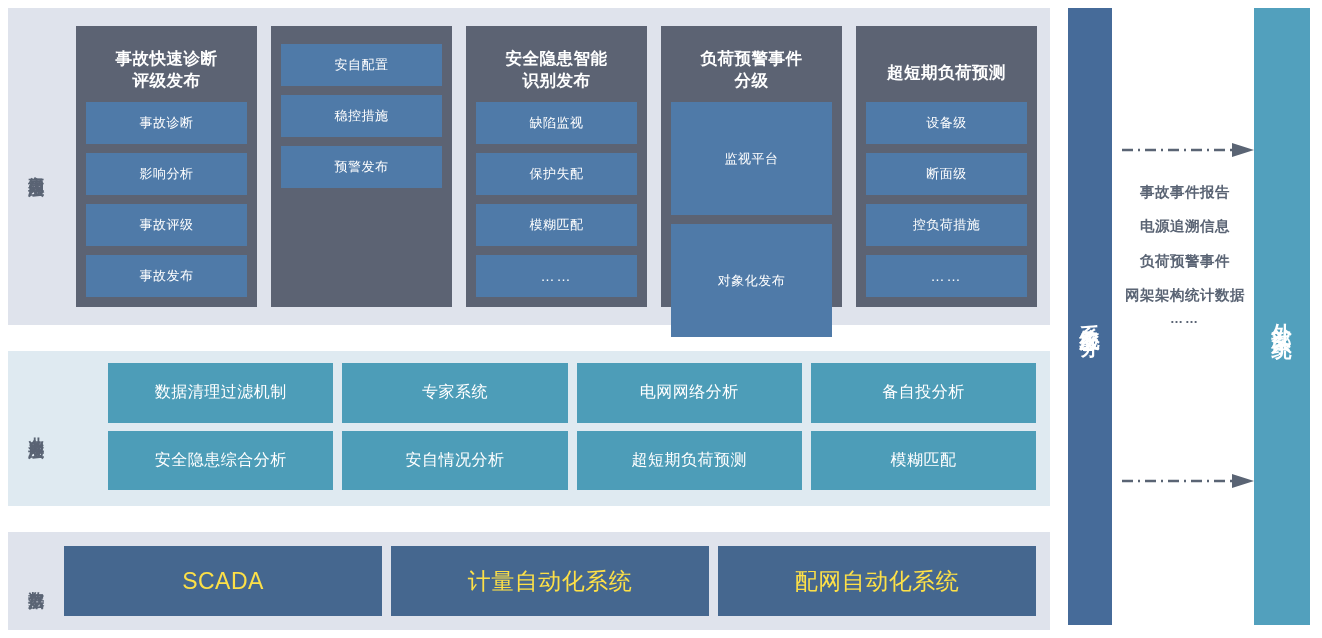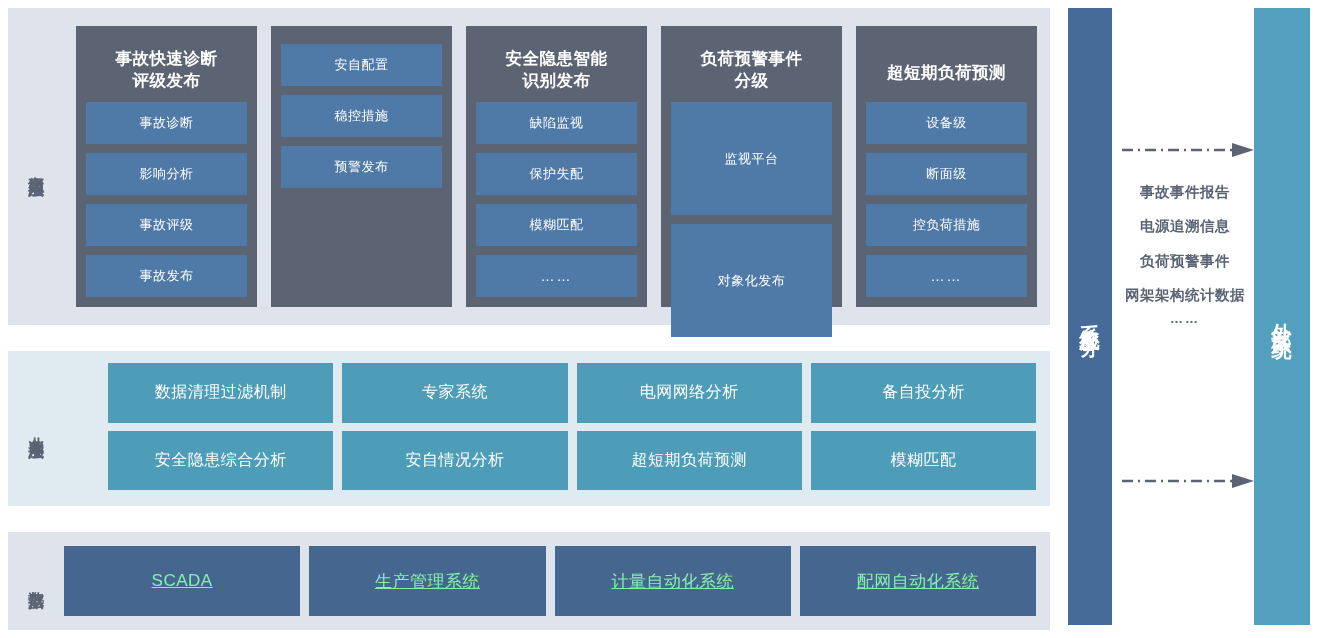--- a/index.html
+++ b/index.html
@@ -142,27 +142,26 @@
 
   
   .layer-data .layer-body {
     padding: 14px 14px 14px 0;
     display: flex;
     gap: 9px;
   }
   .data-item {
     flex: 1 1 0;
     background: #45678f;
-    color: #86efac;
-    font-size: 17px;
+    color: #fde047;
+    font-size: 23px;
     display: flex;
     align-items: center;
     justify-content: center;
     letter-spacing: 0.5px;
-    text-decoration: underline;
   }
 
   
   .side-panel {
     position: absolute;
     top: 8px;
     height: 617px;
     display: flex;
     align-items: center;
     justify-content: center;
@@ -306,21 +305,20 @@
           <div class="biz-item">超短期负荷预测</div>
           <div class="biz-item">模糊匹配</div>
         </div>
       </div>
     </div>
 
     <div class="layer layer-data">
       <div class="layer-label">数据层</div>
       <div class="layer-body">
         <div class="data-item">SCADA</div>
-        <div class="data-item">生产管理系统</div>
         <div class="data-item">计量自动化系统</div>
         <div class="data-item">配网自动化系统</div>
       </div>
     </div>
 
   </div>
 
   <div class="side-panel panel-service">系统服务</div>
 
   <div class="side-panel panel-external">外部系统</div>

